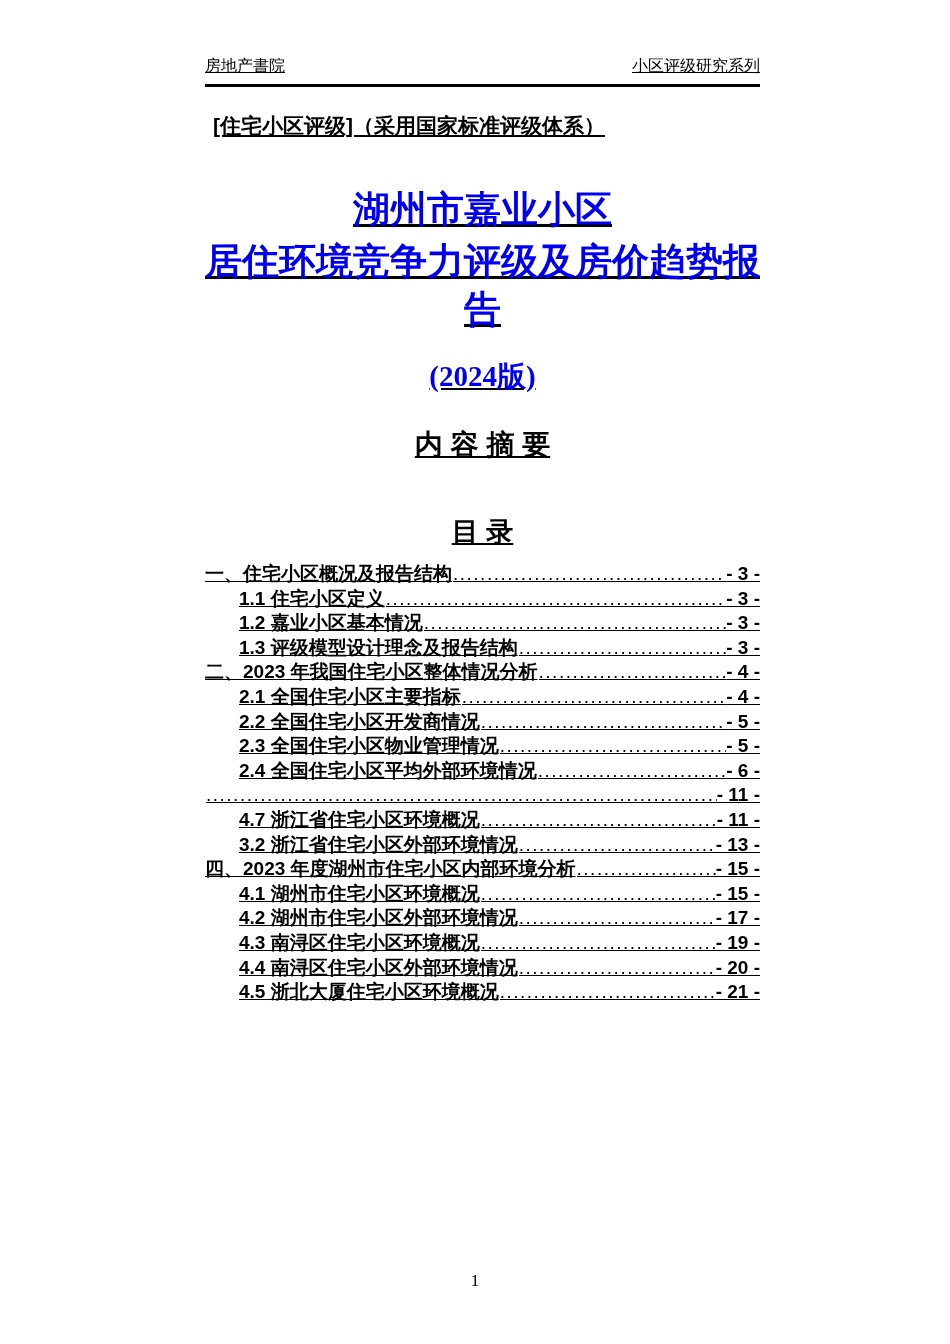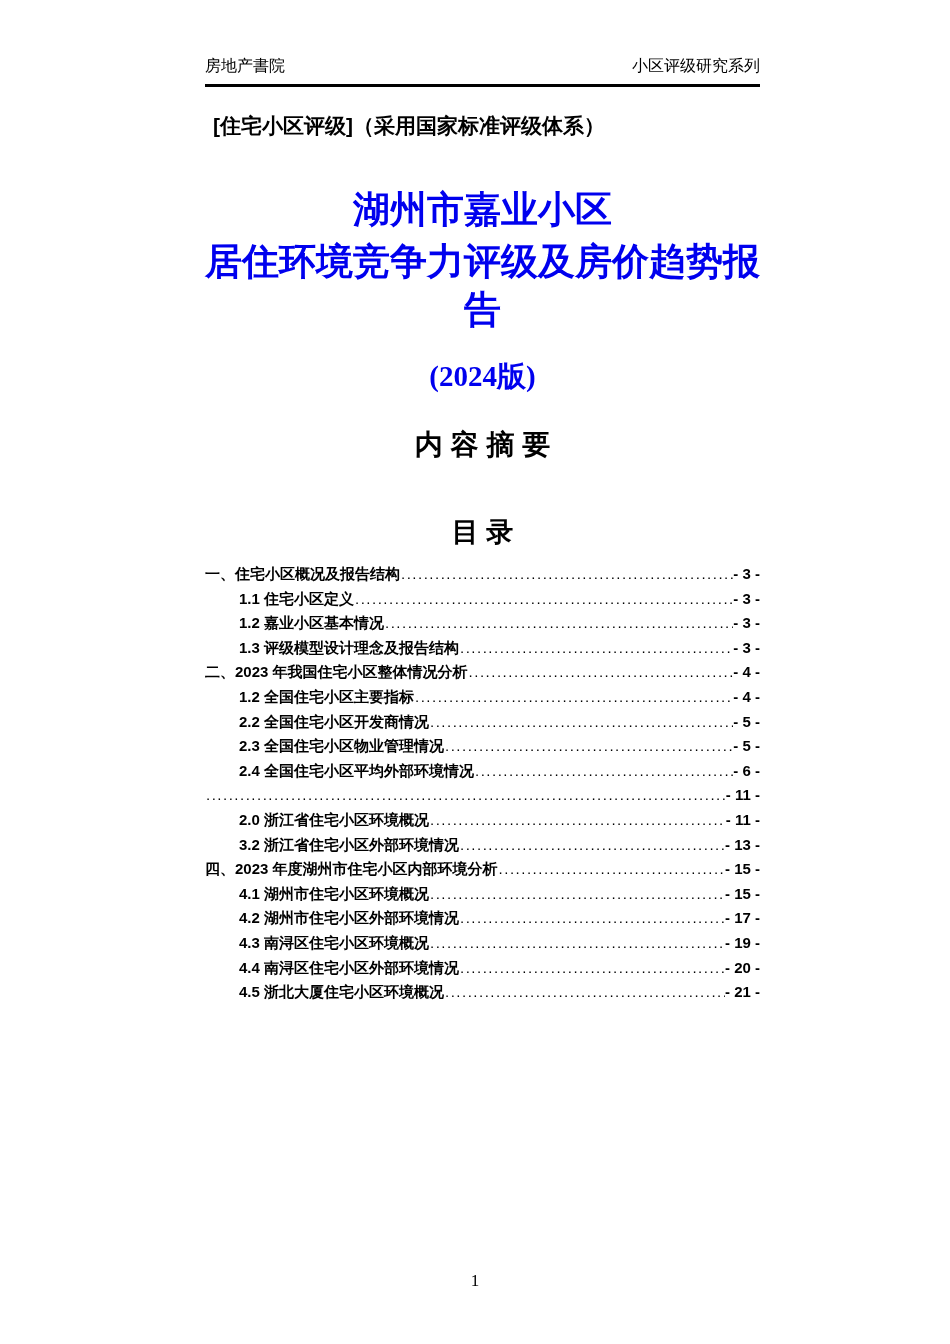--- a/index.html
+++ b/index.html
@@ -11,20 +11,21 @@
     position: relative;
     width: 830px;
     height: 1344px;
     margin: 0 auto;
     background: #ffffff;
     box-sizing: border-box;
     padding: 55px 130px 0 145px;
     overflow: hidden;
     color: #000000;
     font-family: "Liberation Serif", "DejaVu Serif", serif;
+    text-decoration: underline;
   }
   .header-row {
     display: flex;
     justify-content: space-between;
     align-items: flex-end;
     font-family: "Liberation Sans", "DejaVu Sans", sans-serif;
     font-size: 16px;
     line-height: 22px;
     padding-bottom: 7px;
     border-bottom: 3px solid #000000;
@@ -79,21 +80,21 @@
     margin: 50px 0 0 0;
     text-align: center;
     font-family: "Liberation Sans", "DejaVu Sans", sans-serif;
     font-weight: bold;
     font-size: 27px;
     line-height: 36px;
   }
   .toc {
     margin-top: 12px;
     font-family: "Liberation Sans", "DejaVu Sans", sans-serif;
-    font-size: 15px;
+    font-size: 19px;
     line-height: 24.6px;
     font-weight: 600;
   }
   .toc-row {
     display: flex;
     align-items: baseline;
     cursor: pointer;
   }
   .toc-row.lvl2 {
     padding-left: 34px;
@@ -166,21 +167,21 @@
         <span class="toc-title">1.3 评级模型设计理念及报告结构</span>
         <span class="toc-dots"></span>
         <span class="toc-page">- 3 -</span>
       </div>
       <div class="toc-row">
         <span class="toc-title">二、2023 年我国住宅小区整体情况分析</span>
         <span class="toc-dots"></span>
         <span class="toc-page">- 4 -</span>
       </div>
       <div class="toc-row lvl2">
-        <span class="toc-title">1.2 全国住宅小区主要指标</span>
+        <span class="toc-title">2.1 全国住宅小区主要指标</span>
         <span class="toc-dots"></span>
         <span class="toc-page">- 4 -</span>
       </div>
       <div class="toc-row lvl2">
         <span class="toc-title">2.2 全国住宅小区开发商情况</span>
         <span class="toc-dots"></span>
         <span class="toc-page">- 5 -</span>
       </div>
       <div class="toc-row lvl2">
         <span class="toc-title">2.3 全国住宅小区物业管理情况</span>
@@ -190,21 +191,21 @@
       <div class="toc-row lvl2">
         <span class="toc-title">2.4 全国住宅小区平均外部环境情况</span>
         <span class="toc-dots"></span>
         <span class="toc-page">- 6 -</span>
       </div>
       <div class="toc-row">
         <span class="toc-dots"></span>
         <span class="toc-page">- 11 -</span>
       </div>
       <div class="toc-row lvl2">
-        <span class="toc-title">2.0 浙江省住宅小区环境概况</span>
+        <span class="toc-title">4.7 浙江省住宅小区环境概况</span>
         <span class="toc-dots"></span>
         <span class="toc-page">- 11 -</span>
       </div>
       <div class="toc-row lvl2">
         <span class="toc-title">3.2 浙江省住宅小区外部环境情况</span>
         <span class="toc-dots"></span>
         <span class="toc-page">- 13 -</span>
       </div>
       <div class="toc-row">
         <span class="toc-title">四、2023 年度湖州市住宅小区内部环境分析</span>

